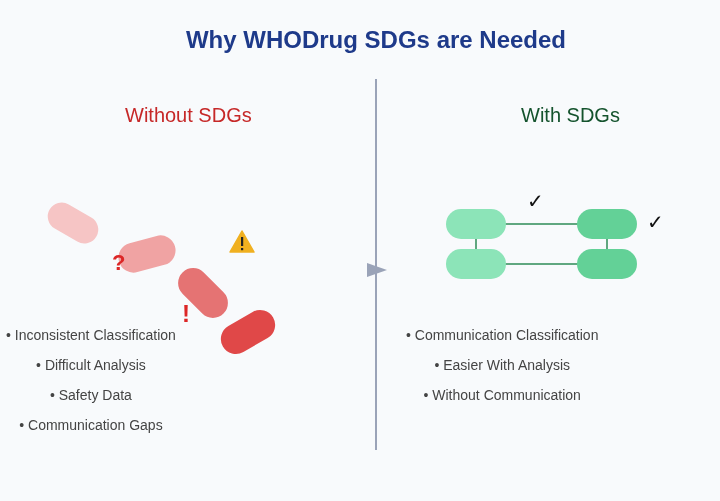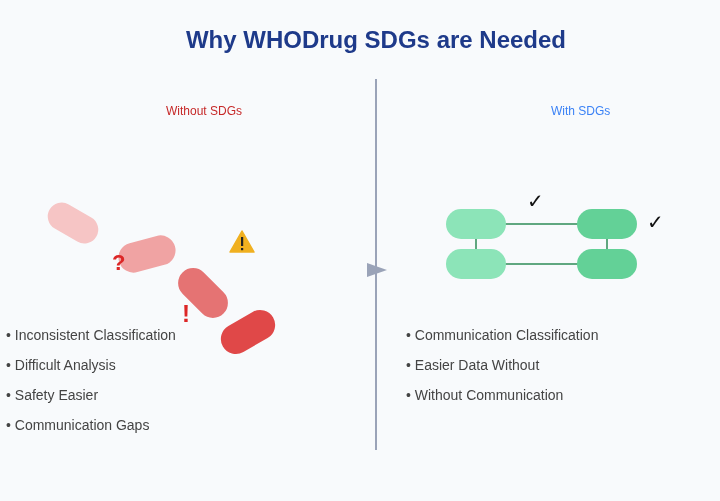--- a/index.html
+++ b/index.html
@@ -1,23 +1,23 @@
 <!DOCTYPE html>
 <html><head>
   <meta charset="utf-8">
   <style>
     html, body { margin: 0; padding: 0; }
     body { width: 720px; height: 501px; background: #f8fafc; position: relative; overflow: hidden; font-family: "Liberation Sans", sans-serif; }
     .title { position: absolute; left: 0; width: 752px; top: 26px; text-align: center; font-size: 24px; font-weight: bold; color: #1e3a8a; }
-    .sub { position: absolute; top: 104px; font-size: 12px; margin-left: 41px; }
+    .sub { position: absolute; top: 104px; font-size: 20px; }
     .sub.left { left: 125px; color: #c62828; }
-    .sub.right { left: 510px; color: #3b82f6; }
+    .sub.right { left: 521px; color: #14532d; }
     svg.diag { position: absolute; left: 0; top: 0; }
     ul.list { position: absolute; list-style: none; margin: 0; padding: 0; font-size: 14px; color: #444; }
-    ul.list li { height: 30px; line-height: 20px; }
+    ul.list li { height: 30px; line-height: 20px; text-align: center; }
     ul.list li::before { content: "• "; }
     ul.list.left { left: 6px; top: 325px; }
     ul.list.right { left: 406px; top: 325px; }
   </style>
 </head>
 <body>
 
 <div class="title">Why WHODrug SDGs are Needed</div>
 <div class="sub left">Without SDGs</div>
 <div class="sub right">With SDGs</div>
@@ -51,20 +51,20 @@
     <rect x="577" y="209" width="60" height="30" rx="15" fill="#63d197"></rect>
     <rect x="577" y="249" width="60" height="30" rx="15" fill="#63d197"></rect>
   </g>
   <text x="527" y="208" font-family="DejaVu Sans, sans-serif" font-size="20" fill="#111">✓</text>
   <text x="647" y="229" font-family="DejaVu Sans, sans-serif" font-size="20" fill="#111">✓</text>
 </svg>
 
 <ul class="list left">
   <li>Inconsistent Classification</li>
   <li>Difficult Analysis</li>
-  <li>Safety Easier</li>
+  <li>Safety Data</li>
   <li>Communication Gaps</li>
 </ul>
 <ul class="list right">
   <li>Communication Classification</li>
-  <li>Easier Data Without</li>
+  <li>Easier With Analysis</li>
   <li>Without Communication</li>
 </ul>
 
 </body></html>

